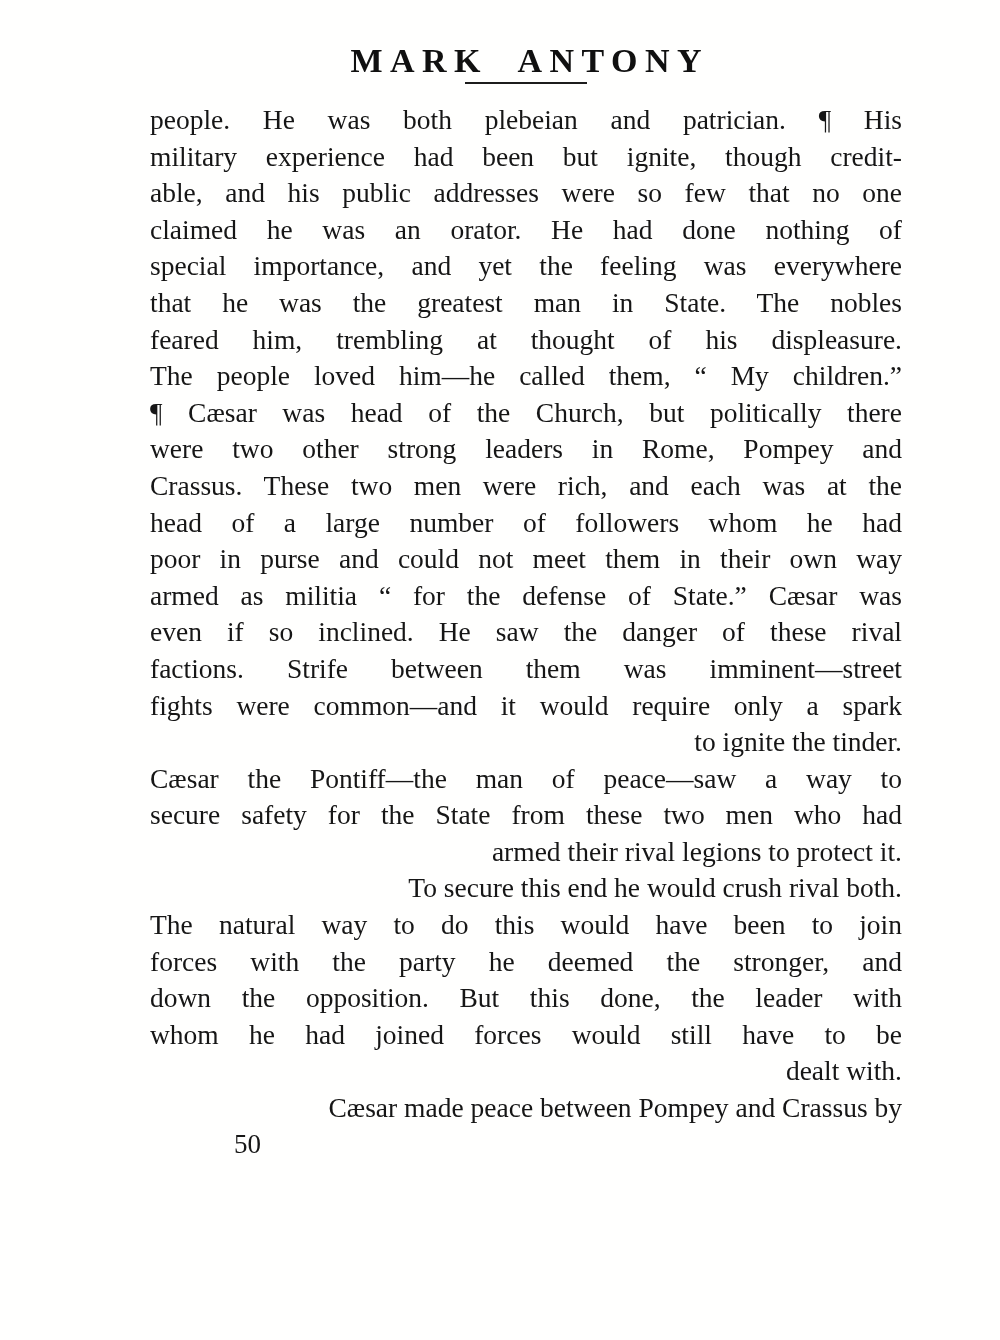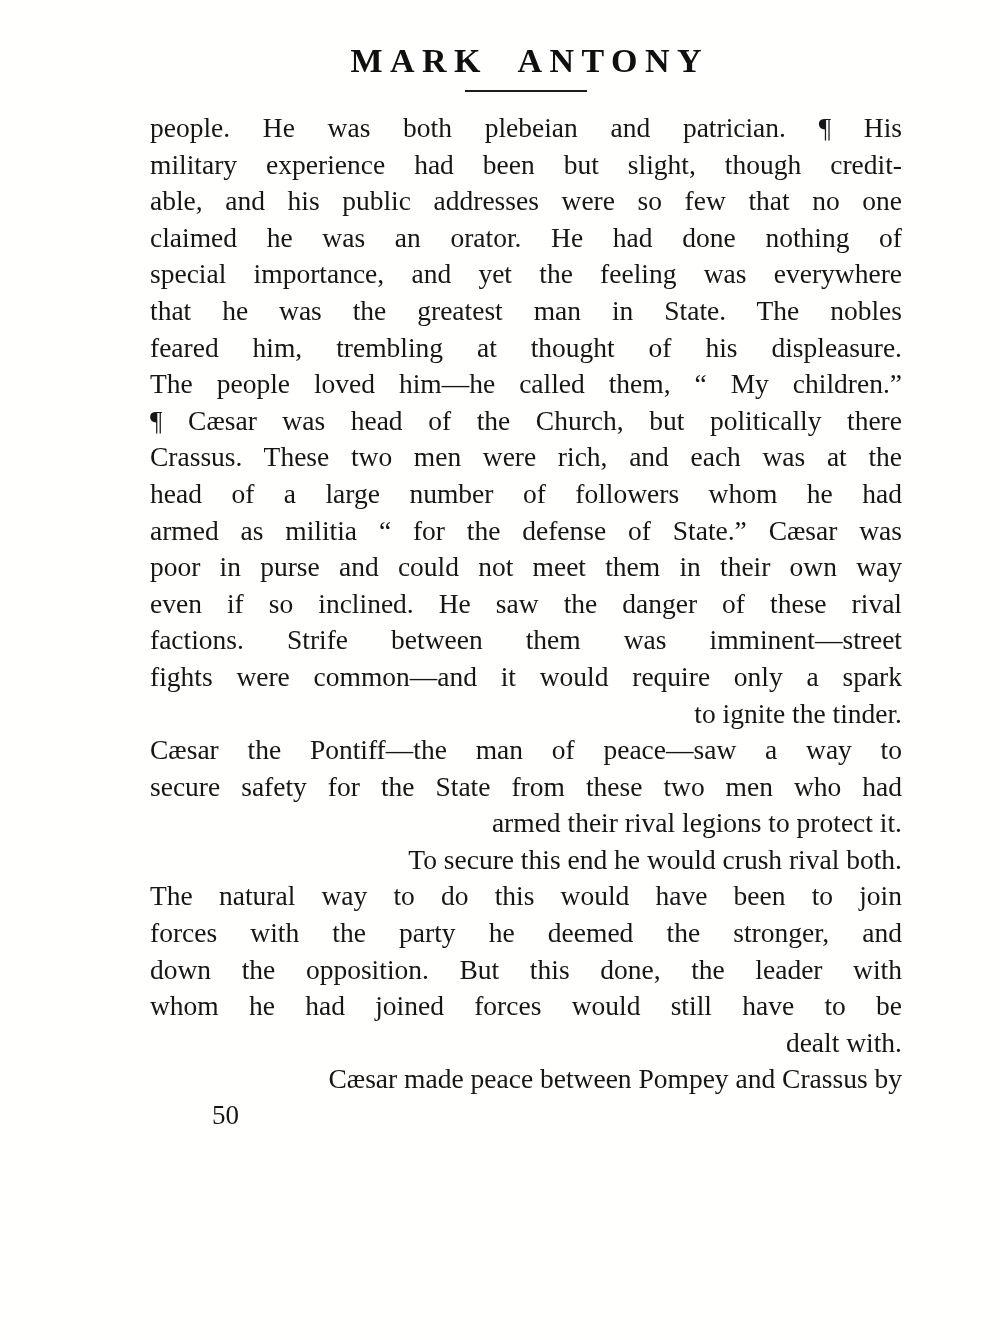--- a/index.html
+++ b/index.html
@@ -23,21 +23,21 @@
     top: 42px;
     width: 752px;
   }
   .title {
     text-align: center;
     font-size: 34px;
     font-weight: bold;
     letter-spacing: 0.22em;
     word-spacing: 0.45em;
     color: #101010;
-    margin: 0 0 10px 0;
+    margin: 0 0 2px 0;
     padding-left: 0.22em; 
   }
   .title-rule {
     width: 122px;
     height: 2px;
     background: #1c1c1c;
     margin: 0 auto 18px auto;
   }
   .body-text {
     font-size: 27.5px;
@@ -50,45 +50,46 @@
     text-align: right;
   }
   .line.j {
     white-space: normal;
     text-align: justify;
     text-align-last: justify;
   }
   .page-number {
     font-size: 27px;
     margin-top: 2px;
-    margin-left: 62px;
+    margin-left: 84px;
     color: #161616;
   }
 </style>
 </head>
 <body>
 
 <div class="page">
   <div class="column">
     <h1 class="title">MARK ANTONY</h1>
     <div class="title-rule"></div>
     <div class="body-text">
         <div class="line j">people.  He  was  both  plebeian  and  patrician.  ¶ His</div>
-        <div class="line j">military experience had been but slight, though credit-</div>
+        <div class="line j">military experience had been but ignite, though credit-</div>
         <div class="line j">able, and his public addresses were so few that no one</div>
         <div class="line j">claimed  he  was  an  orator.  He  had  done  nothing  of</div>
         <div class="line j">special importance, and yet the feeling was everywhere</div>
         <div class="line j">that  he  was  the  greatest  man  in  State.   The  nobles</div>
         <div class="line j">feared  him,  trembling  at  thought  of  his  displeasure.</div>
         <div class="line j">The people loved him—he called them, “ My children.”</div>
         <div class="line j">¶ Cæsar was head of the Church, but politically there</div>
+        <div class="line j">were  two  other  strong  leaders  in  Rome,  Pompey  and</div>
         <div class="line j">Crassus. These two men were rich, and each was at the</div>
         <div class="line j">head  of  a  large  number  of  followers  whom  he  had</div>
+        <div class="line j">poor in purse and could not meet them in their own way</div>
         <div class="line j">armed as militia “ for the defense of State.” Cæsar was</div>
-        <div class="line j">poor in purse and could not meet them in their own way</div>
         <div class="line j">even  if  so  inclined.  He  saw  the  danger  of  these  rival</div>
         <div class="line j">factions.   Strife   between   them   was   imminent—street</div>
         <div class="line j">fights were common—and it would require only a spark</div>
         <div class="line">to ignite the tinder.</div>
         <div class="line j">Cæsar  the  Pontiff—the  man  of  peace—saw  a  way  to</div>
         <div class="line j">secure safety for the State from these two men who had</div>
         <div class="line">armed their rival legions to protect it.</div>
         <div class="line">To secure this end he would crush rival both.</div>
         <div class="line j">The  natural  way  to  do  this  would  have  been  to  join</div>
         <div class="line j">forces  with  the  party  he  deemed  the  stronger,  and</div>

